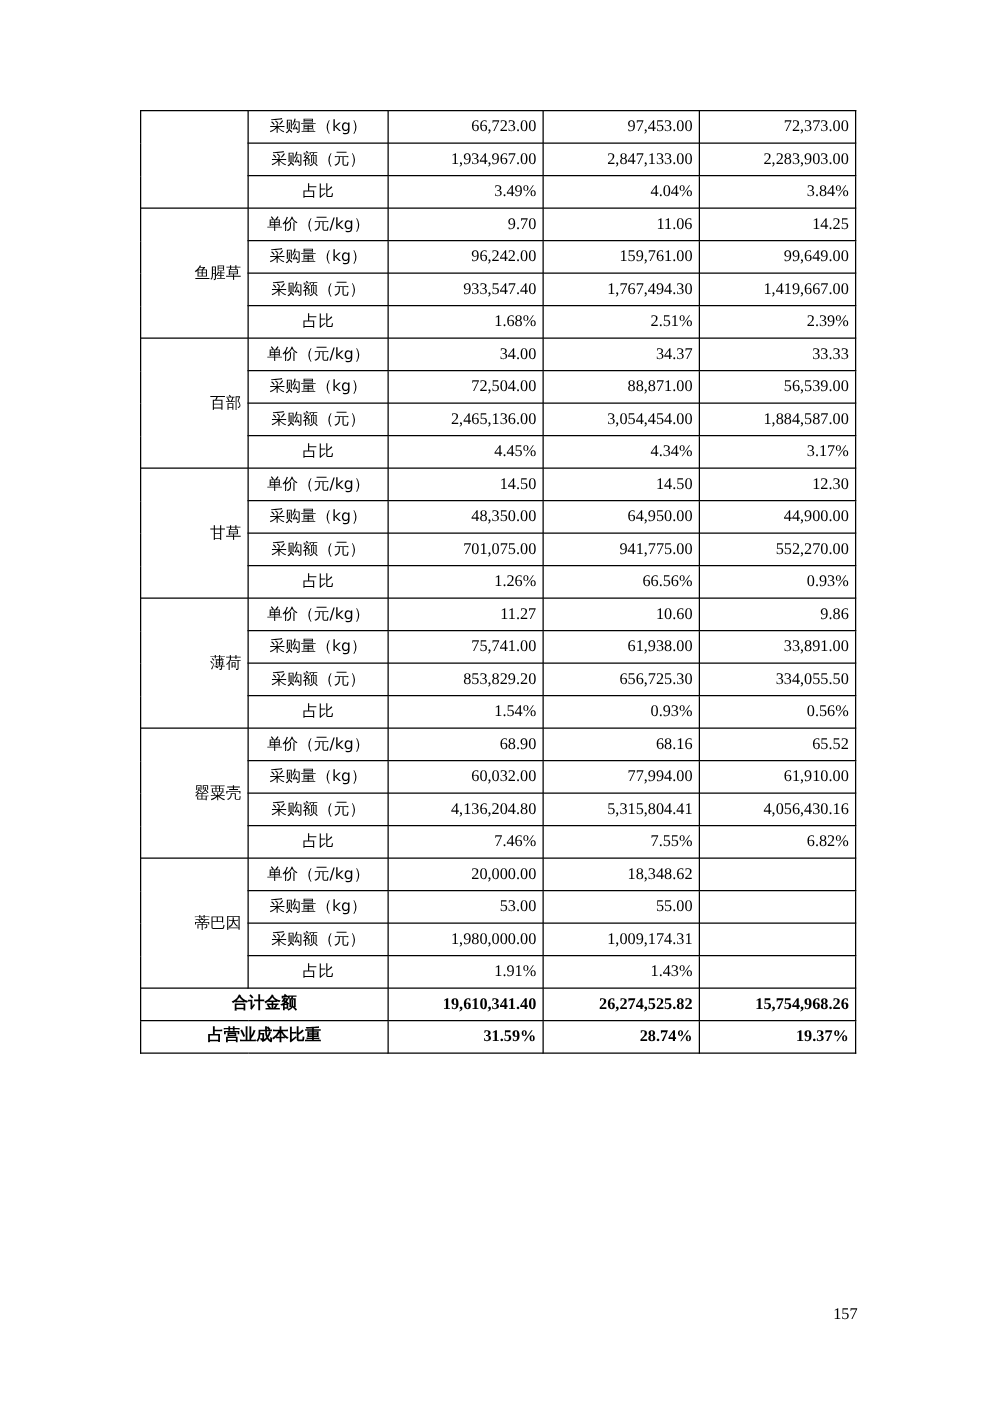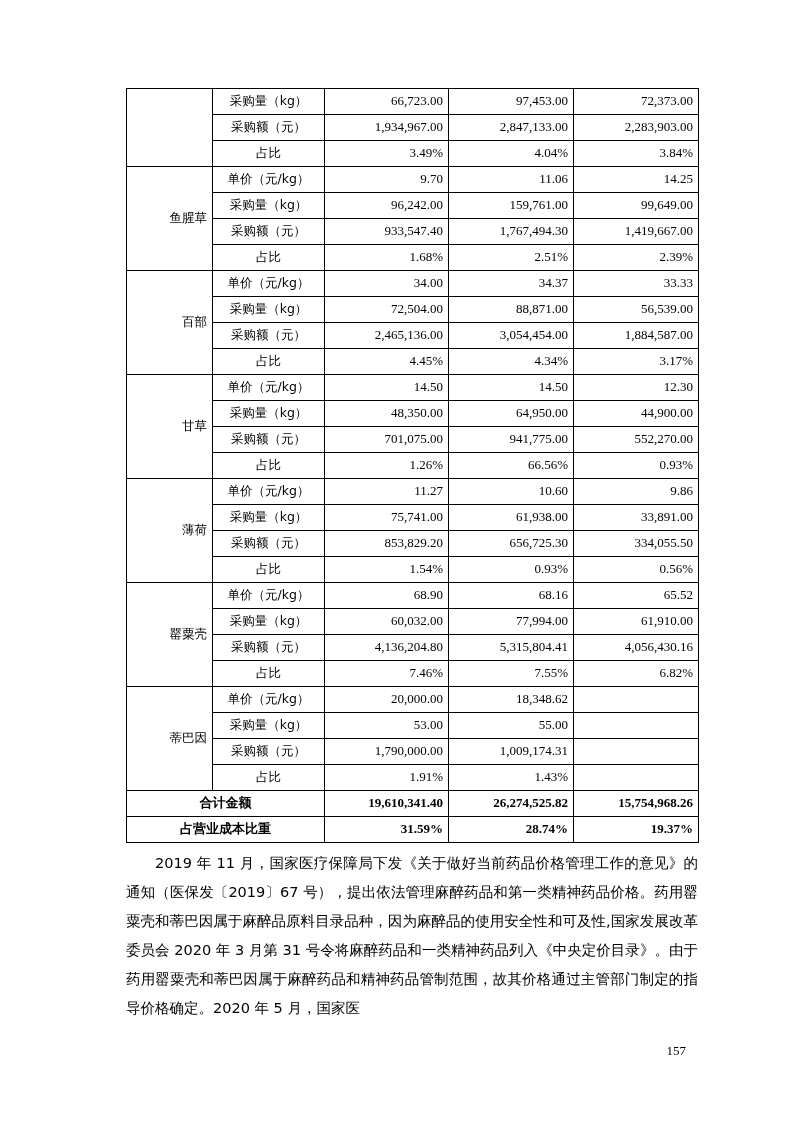--- a/index.html
+++ b/index.html
@@ -11,21 +11,21 @@
     position: relative;
     width: 793px;
     height: 1122px;
     background: #ffffff;
     font-family: "Liberation Serif", serif;
     color: #000000;
     box-sizing: border-box;
   }
   .content {
     position: absolute;
-    left: 126px;
+    left: 112px;
     top: 88px;
     width: 572px;
   }
   table.main {
     border-collapse: collapse;
     width: 572px;
     table-layout: fixed;
     font-size: 12.5px;
   }
   table.main col.c0 { width: 86px; }
@@ -264,21 +264,21 @@
           <td class="num empty"></td>
         </tr>
         <tr>
           <td class="lbl-row">采购量（kg）</td>
           <td class="num">53.00</td>
           <td class="num">55.00</td>
           <td class="num empty"></td>
         </tr>
         <tr>
           <td class="lbl-row">采购额（元）</td>
-          <td class="num">1,790,000.00</td>
+          <td class="num">1,980,000.00</td>
           <td class="num">1,009,174.31</td>
           <td class="num empty"></td>
         </tr>
         <tr>
           <td class="lbl-row">占比</td>
           <td class="num">1.91%</td>
           <td class="num">1.43%</td>
           <td class="num empty"></td>
         </tr>
 
@@ -291,18 +291,17 @@
         <tr class="total">
           <td class="total-label" colspan="2">占营业成本比重</td>
           <td class="num">31.59%</td>
           <td class="num">28.74%</td>
           <td class="num">19.37%</td>
         </tr>
       </tbody>
     </table>
 
 
-    <div class="para">2019 年 11 月，国家医疗保障局下发《关于做好当前药品价格管理工作的意见》的通知（医保发〔2019〕67 号），提出依法管理麻醉药品和第一类精神药品价格。药用罂粟壳和蒂巴因属于麻醉品原料目录品种，因为麻醉品的使用安全性和可及性,国家发展改革委员会 2020 年 3 月第 31 号令将麻醉药品和一类精神药品列入《中央定价目录》。由于药用罂粟壳和蒂巴因属于麻醉药品和精神药品管制范围，故其价格通过主管部门制定的指导价格确定。2020 年 5 月，国家医</div>
 
   </div>
 
   <div class="page-number">157</div>
 </div>
 
 </body></html>

